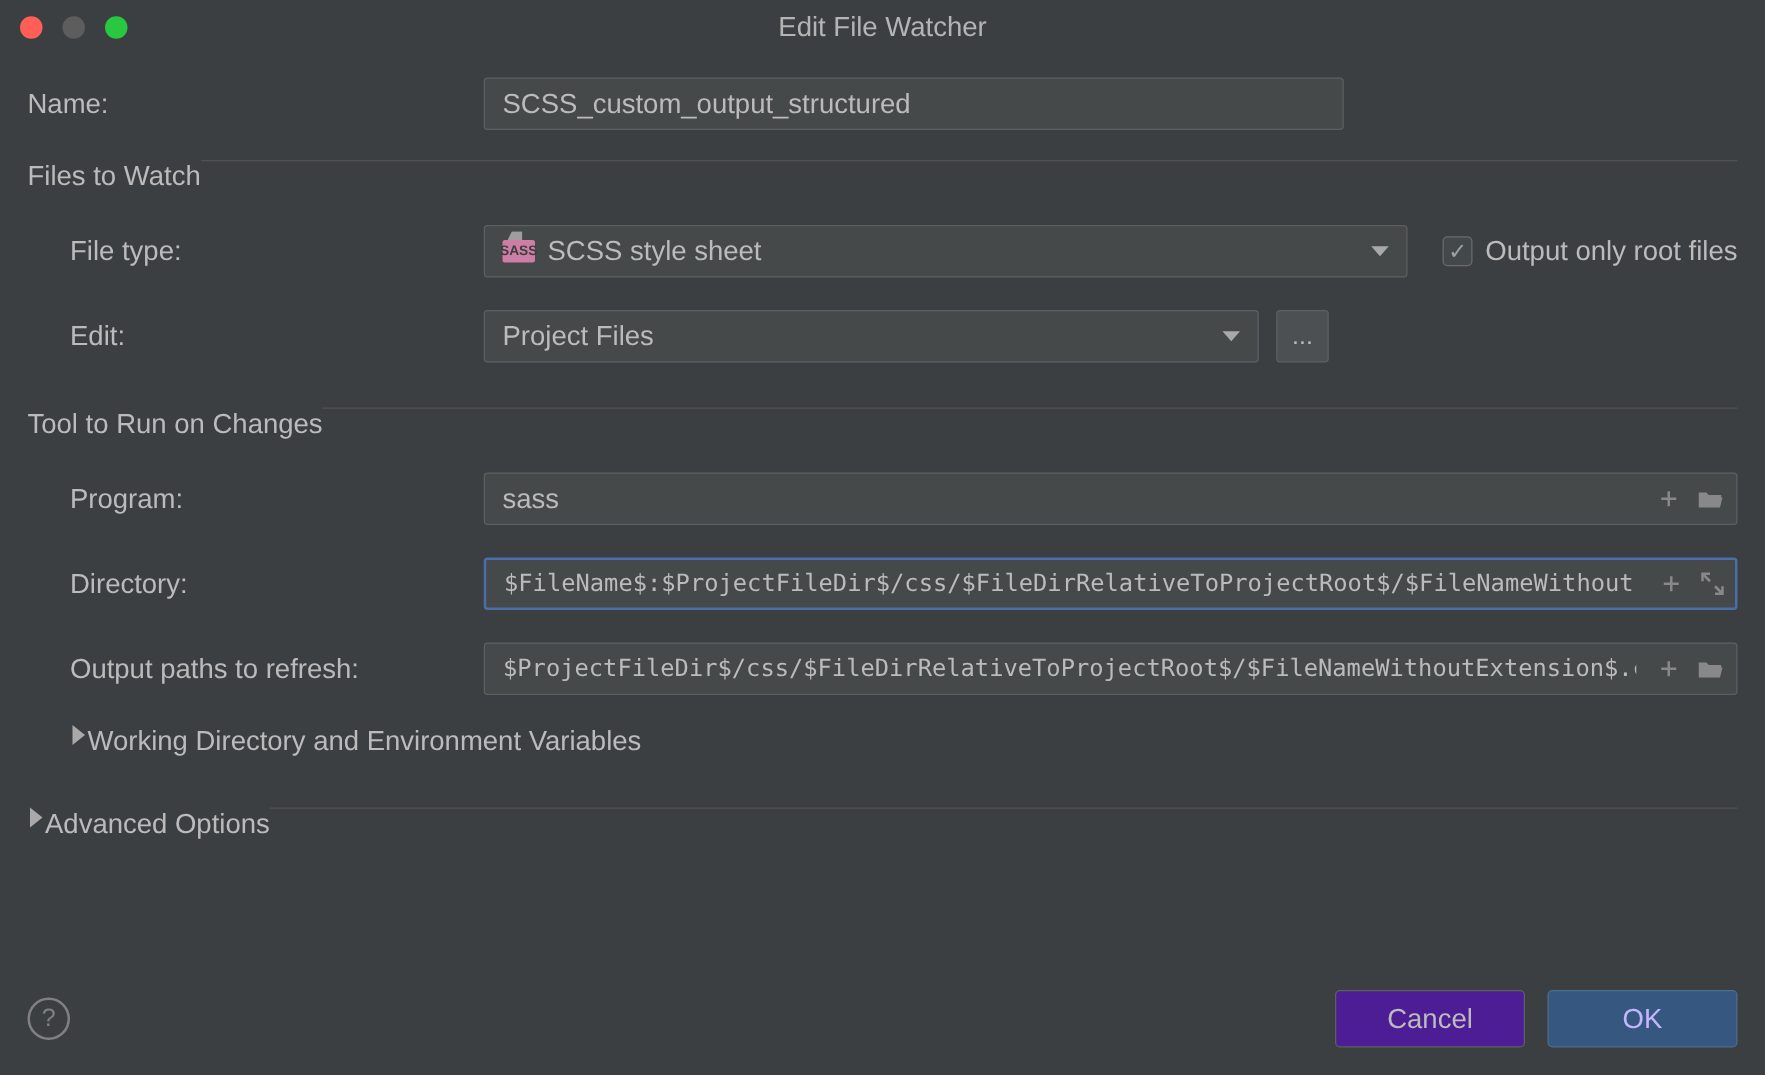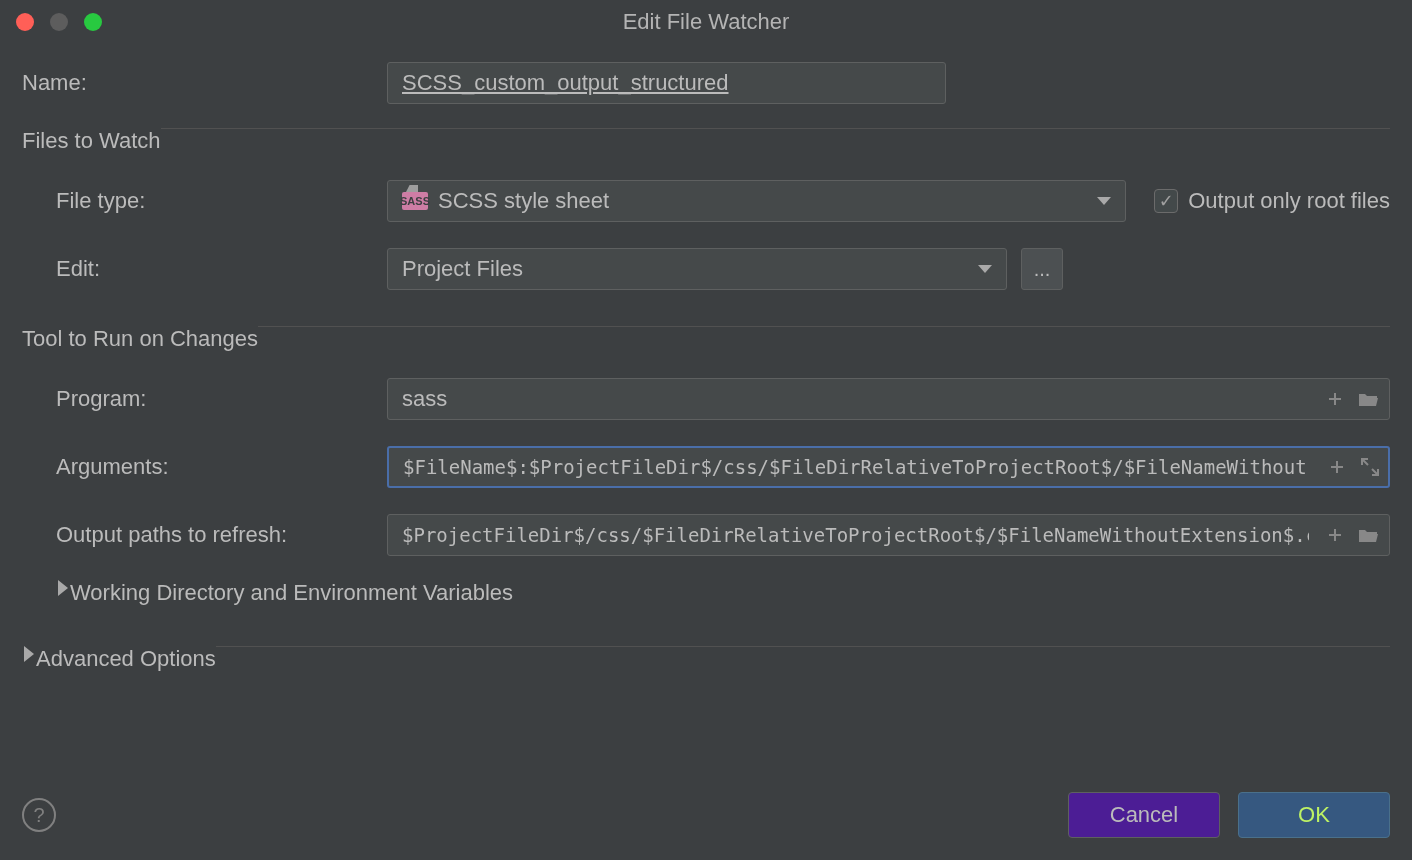--- a/index.html
+++ b/index.html
@@ -73,22 +73,21 @@
   border: 1px solid #5e6060;
   border-radius: 3px;
   height: 42px;
   color: #bbbbbb;
   font-size: 22px;
   padding: 0 14px;
   width: 100%;
   outline: none;
 }
 .text-input.name-input {
-  width: 559px;
-  text-decoration: underline;
+  width: 688px;
 }
 .text-input.focused {
   border: 2px solid #4a6ea9;
   background: #45494a;
 }
 .text-input.small-text {
   font-size: 19px;
   font-family: "Menlo", "Consolas", monospace;
 }
 
@@ -235,21 +234,21 @@
   color: #bbbbbb;
   font-size: 22px;
   display: flex;
   align-items: center;
   justify-content: center;
   cursor: pointer;
 }
 .btn.primary {
   background: #365880;
   border-color: #4a708b;
-  color: #bef264;
+  color: #c4b5fd;
 }
 .help-icon {
   width: 34px;
   height: 34px;
   border: 2px solid #808080;
   border-radius: 50%;
   display: flex;
   align-items: center;
   justify-content: center;
   color: #808080;
@@ -335,21 +334,21 @@
           </svg>
           <svg class="icon-svg" width="22" height="18" viewBox="0 0 22 18">
             <path d="M1 4h6l2 2h10v2H3L1 16V4z M3 8h17l-2 8H1l2-8z" fill="#888"></path>
           </svg>
         </div>
       </div>
     </div>
   </div>
 
   <div class="row indented">
-    <div class="label">Arguments:</div>
+    <div class="label">Directory:</div>
     <div class="field-area">
       <div class="input-with-icons">
         <input class="text-input small-text focused" type="text" value="$FileName$:$ProjectFileDir$/css/$FileDirRelativeToProjectRoot$/$FileNameWithoutExtension$.css" style="">
         <div class="input-icons">
           <svg class="icon-svg" width="18" height="18" viewBox="0 0 18 18">
             <path d="M9 3v12M3 9h12" stroke="#888" stroke-width="2" fill="none"></path>
           </svg>
           <svg class="icon-svg" width="20" height="20" viewBox="0 0 20 20">
             <path d="M2 8V2h6M2 2l6 6 M18 12v6h-6M18 18l-6-6" stroke="#888" stroke-width="2" fill="none"></path>
           </svg>

